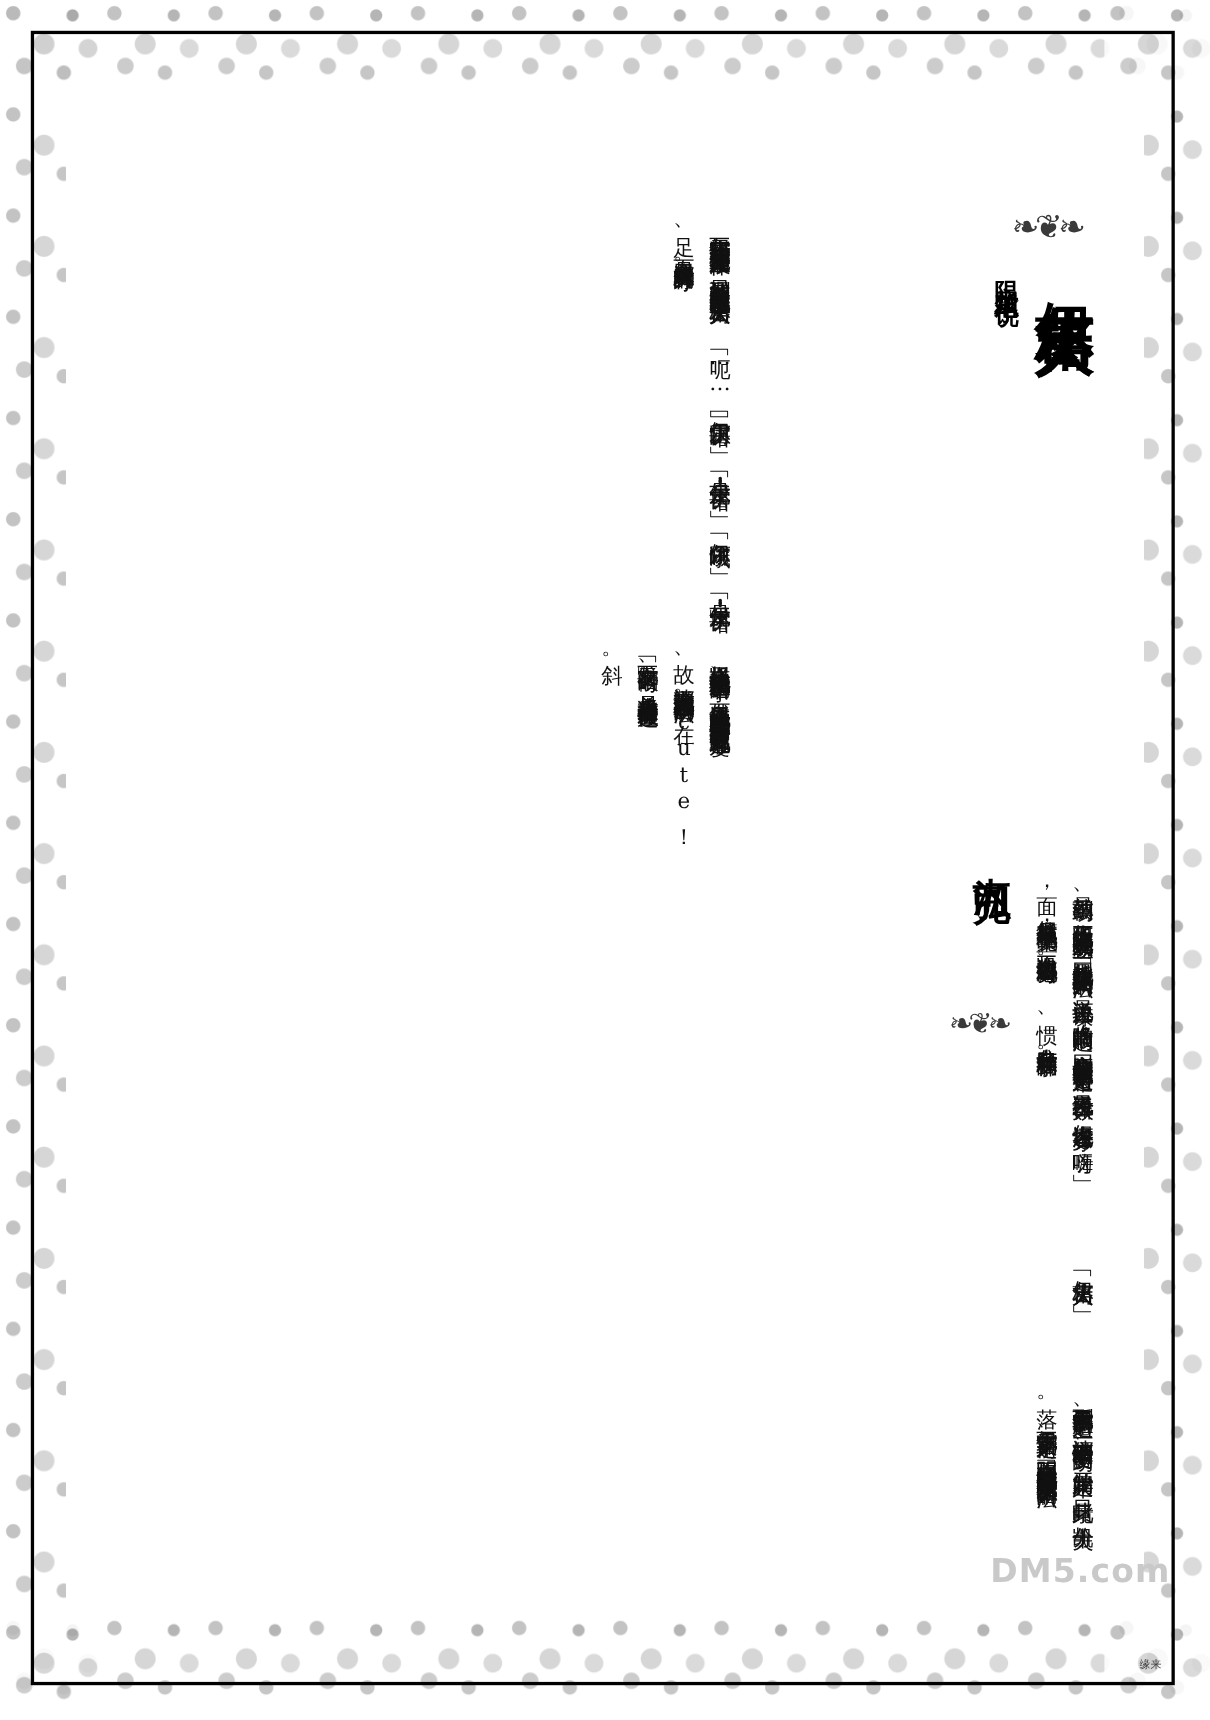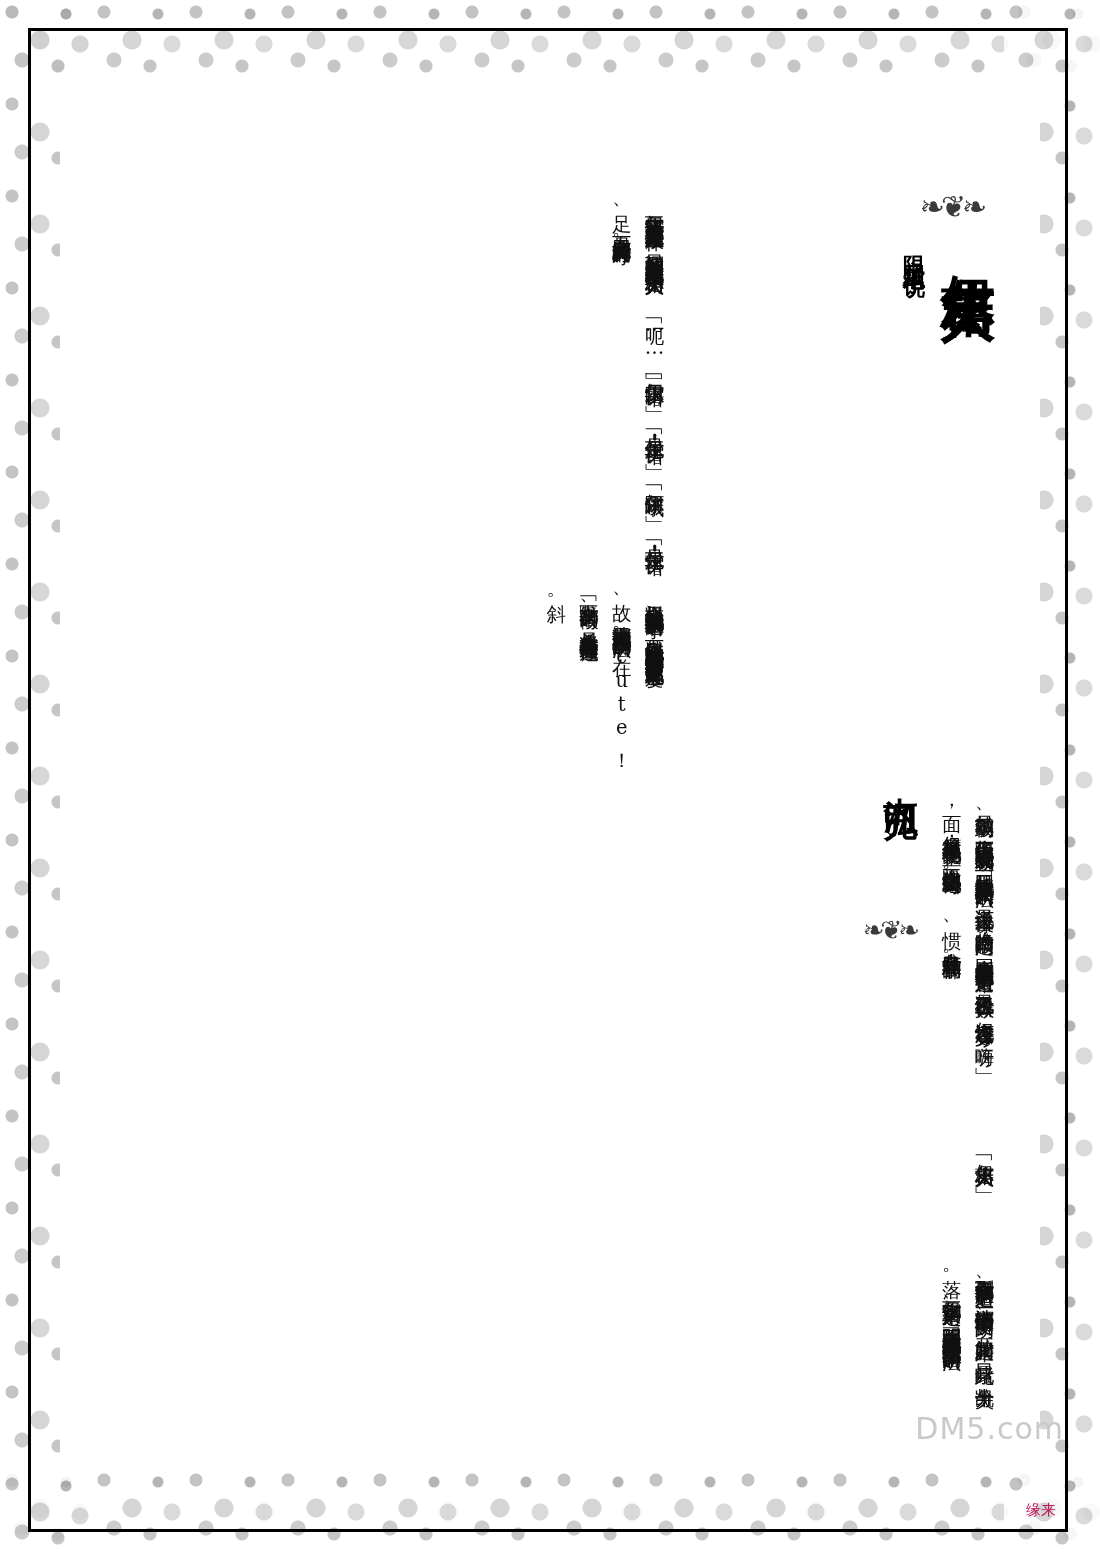--- a/index.html
+++ b/index.html
@@ -168,28 +168,28 @@
 
   .watermark {
     position: absolute;
     right: 36px;
     bottom: 118px;
     font-size: 30px;
     color: #c9c9c9;
     font-family: "DejaVu Sans", "Liberation Sans", sans-serif;
     letter-spacing: 1px;
     transform: rotate(0deg);
-    font-weight: normal;
+    font-weight: bold;
   }
   .watermark2 {
     position: absolute;
     right: 44px;
     bottom: 44px;
-    font-size: 15px;
-    color: #be185d;
+    font-size: 10px;
+    color: #404040;
     font-family: Liberation Serif, serif;
   }
 </style>
 </head>
 <body>
 
 <div id="page">
 
   <div class="border-top border-band"></div>
   <div class="border-bottom border-band"></div>

